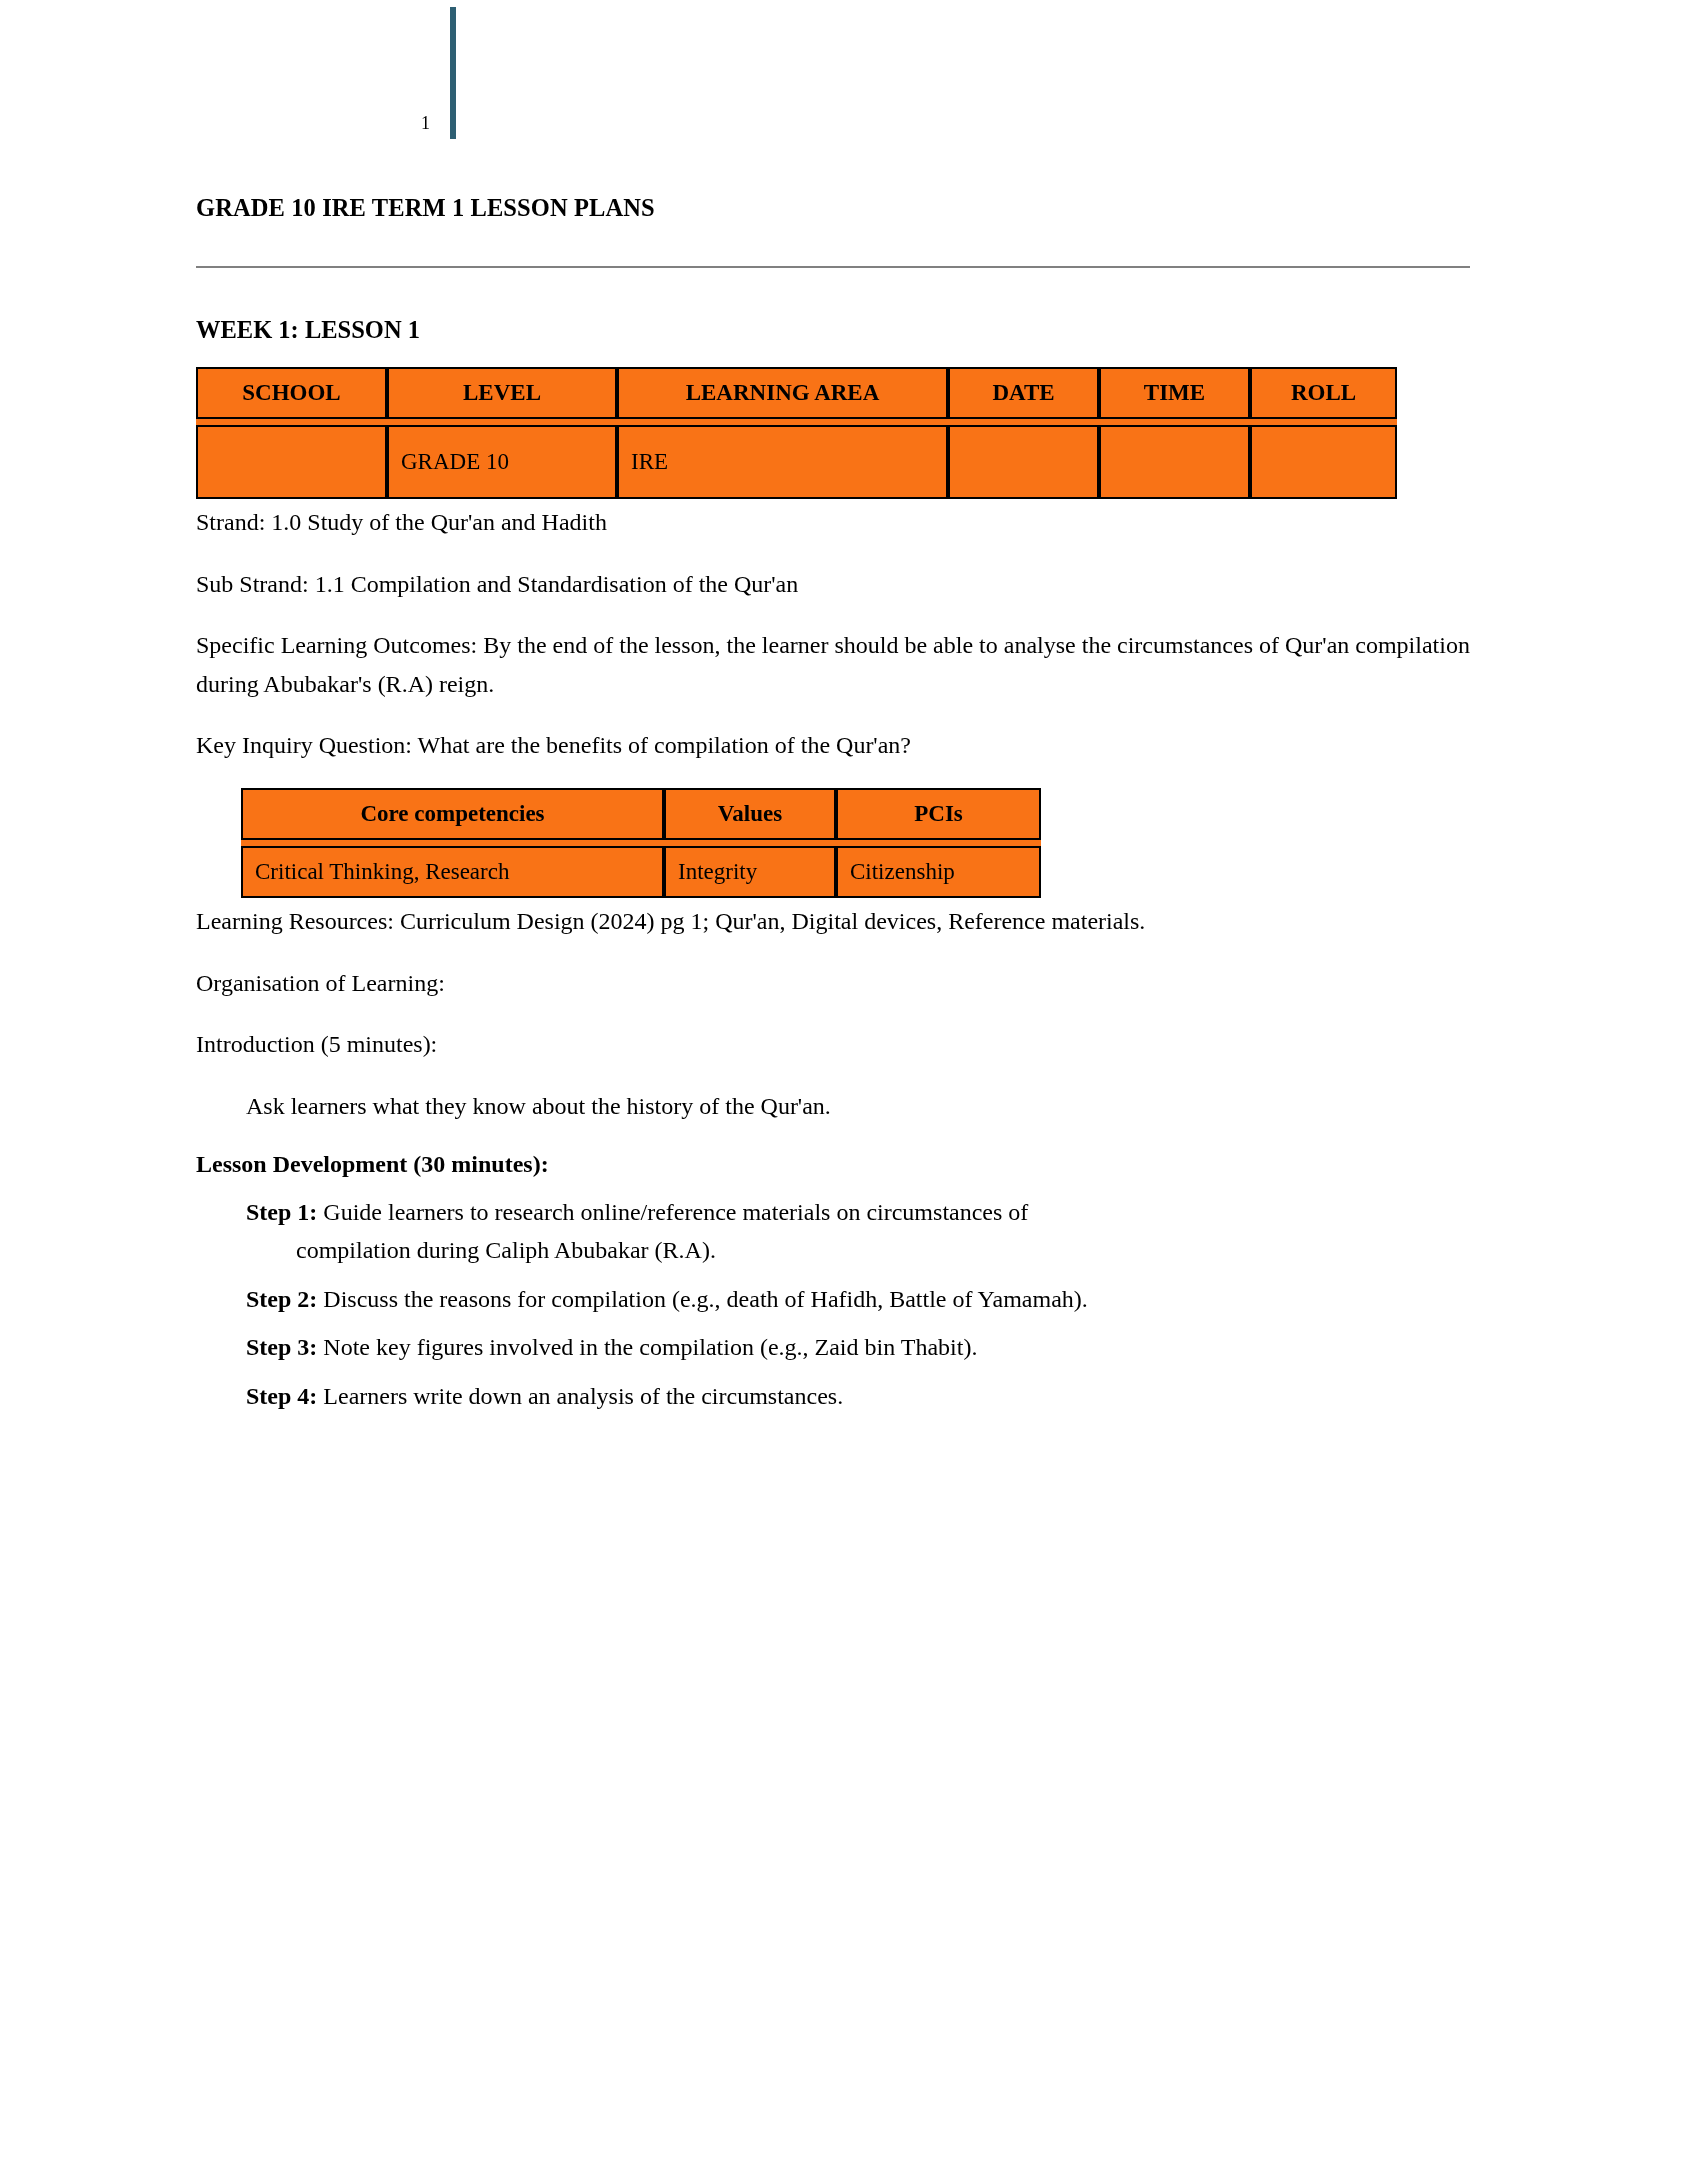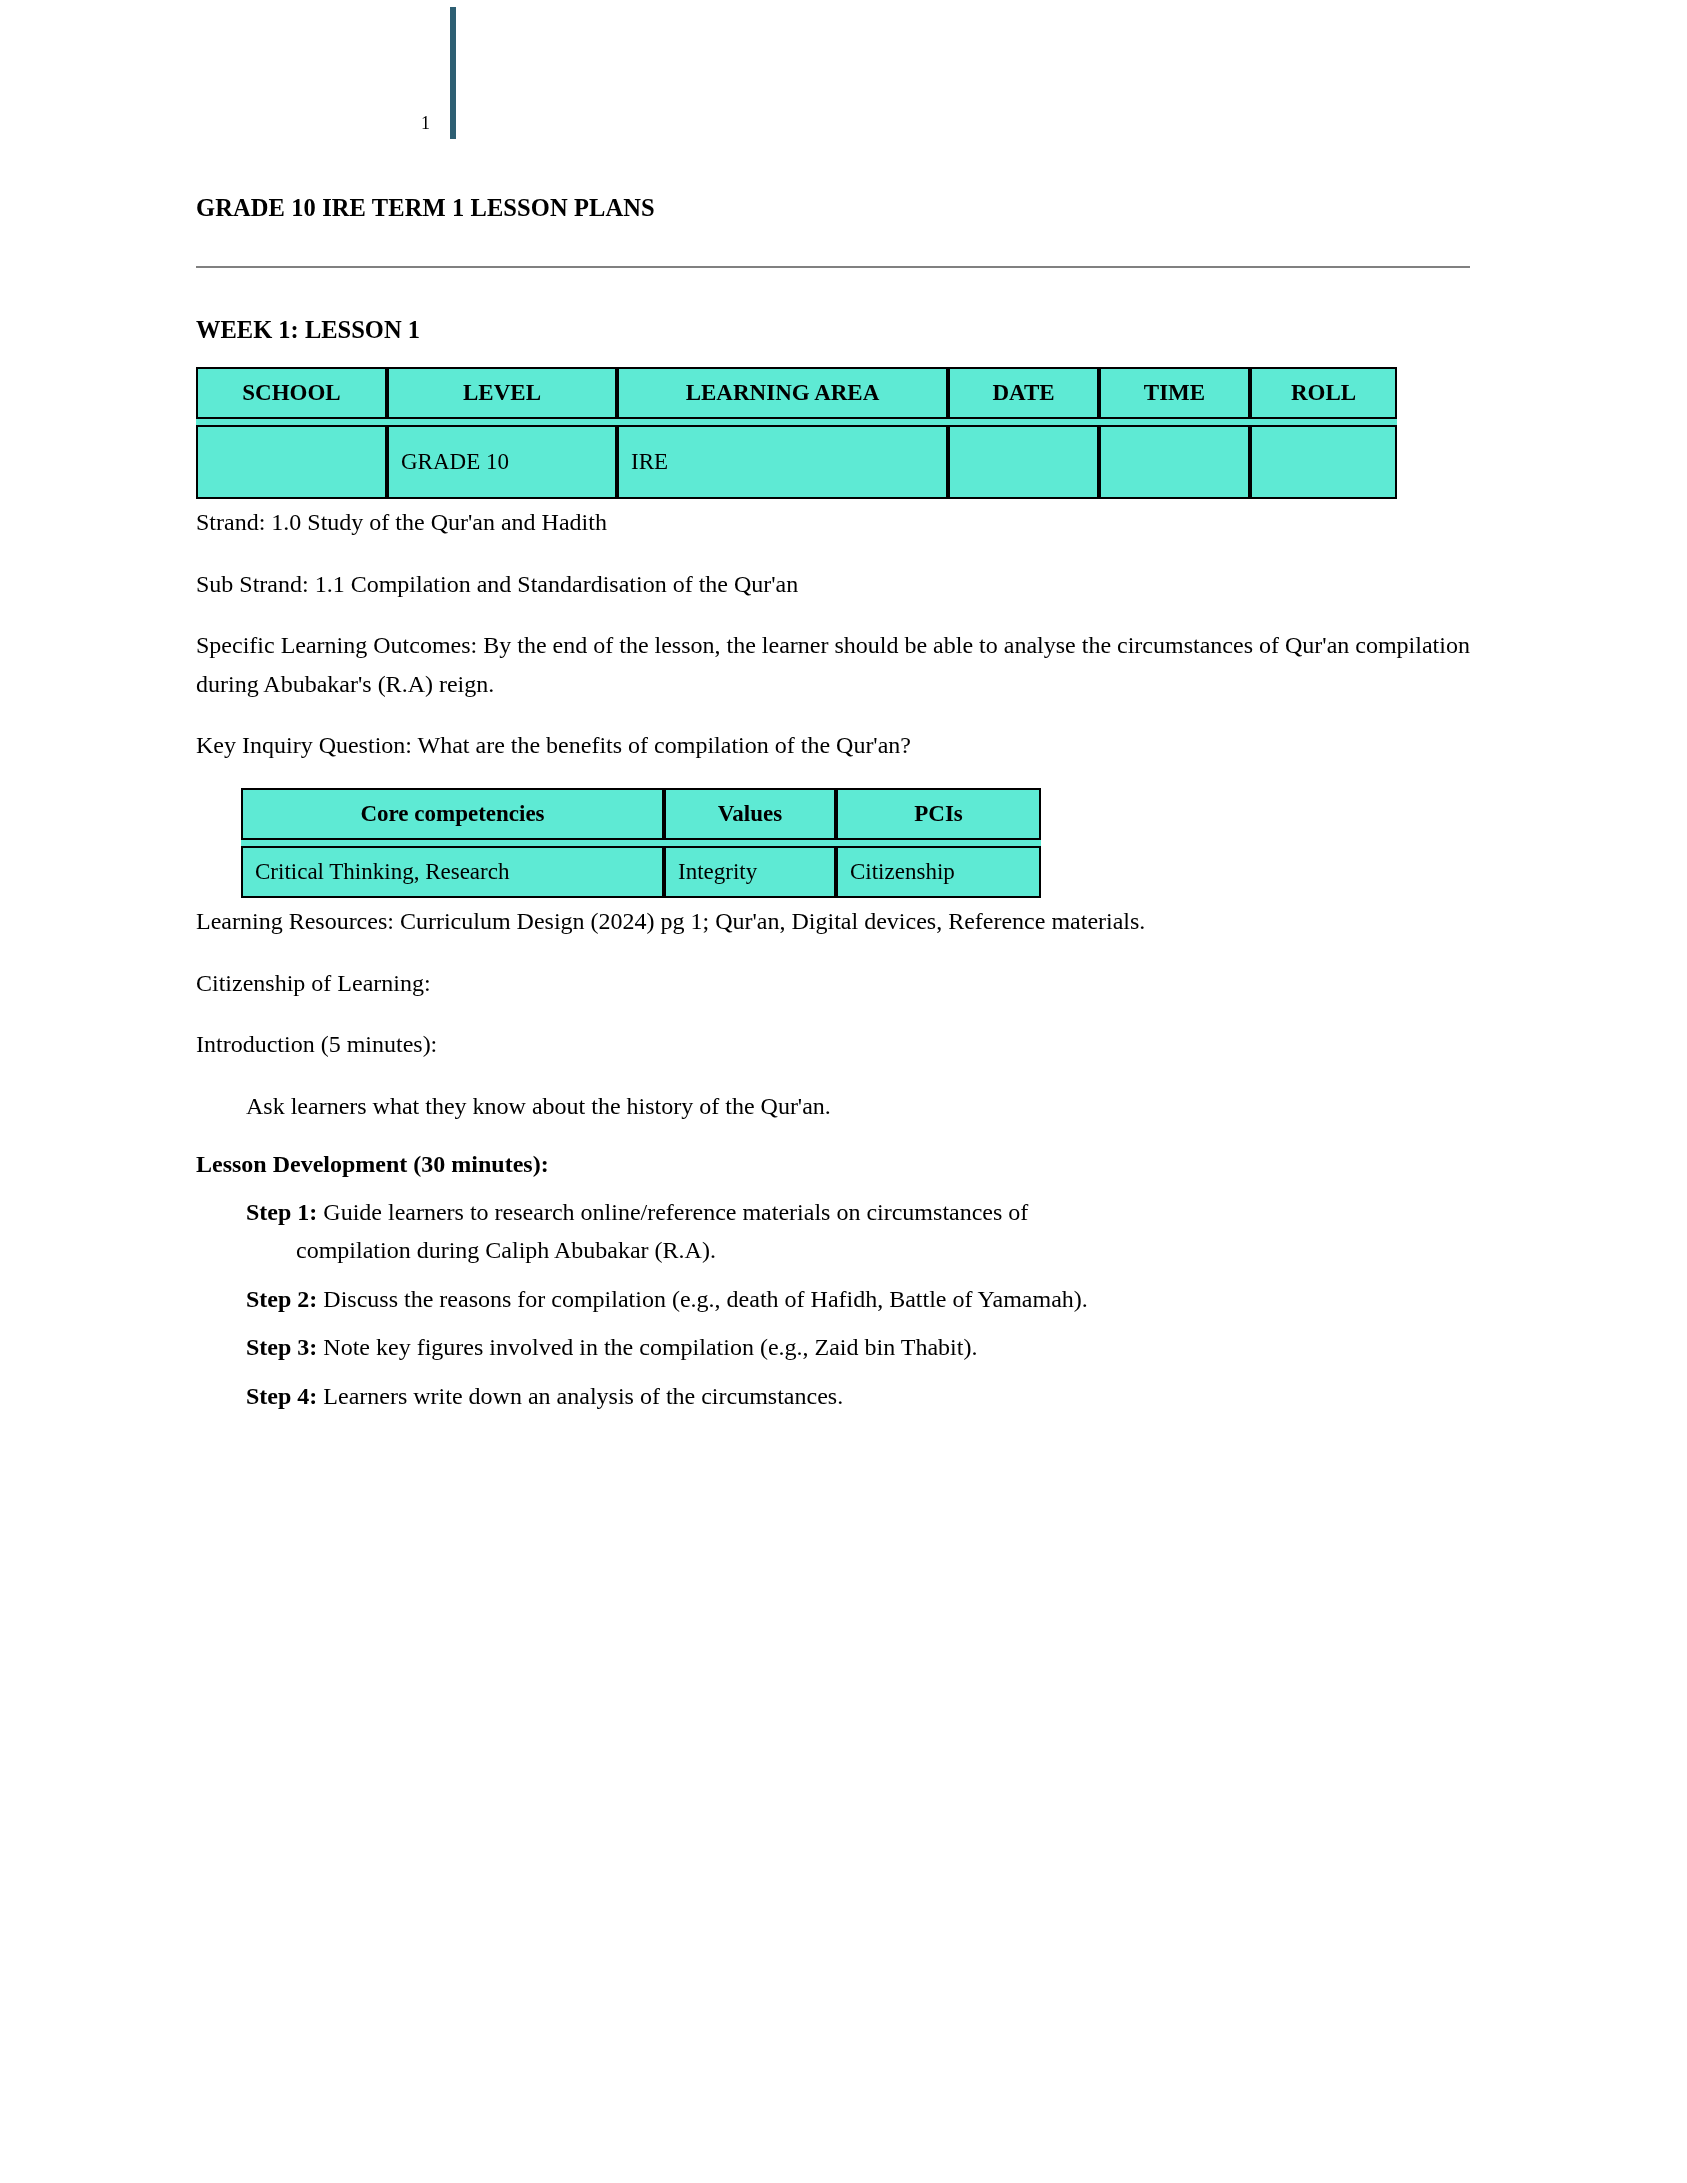--- a/index.html
+++ b/index.html
@@ -67,21 +67,21 @@
     border-spacing: 0;
     margin-top: 22.5px;
     table-layout: fixed;
   }
   table.info td, table.info th {
     border: 2px solid #000;
     padding: 11.2px 12px;
     font-size: 23px;
     vertical-align: middle;
     text-align: left;
-    background: #5eead4;
+    background: #f97316;
   }
   table.info th {
     font-weight: bold;
     text-align: center;
   }
   table.info .row-spacer td {
     border: none;
     padding: 0;
     height: 6px;
   }
@@ -212,21 +212,21 @@
         </tr>
         <tr>
           <td>Critical Thinking, Research</td>
           <td>Integrity</td>
           <td>Citizenship</td>
         </tr>
       </tbody>
     </table>
 
     <p class="para afterTable">Learning Resources: Curriculum Design (2024) pg 1; Qur'an, Digital devices, Reference materials.</p>
-    <p class="para">Citizenship of Learning:</p>
+    <p class="para">Organisation of Learning:</p>
     <p class="para">Introduction (5 minutes):</p>
     <p class="indent1">Ask learners what they know about the history of the Qur'an.</p>
 
     <p class="sec-bold">Lesson Development (30 minutes):</p>
 
     <ul class="steps">
       <li>
         <span class="lbl">Step 1:</span><span> Guide learners to research online/reference materials on circumstances of</span>
         <span class="cont">compilation during Caliph Abubakar (R.A).</span>
       </li>

